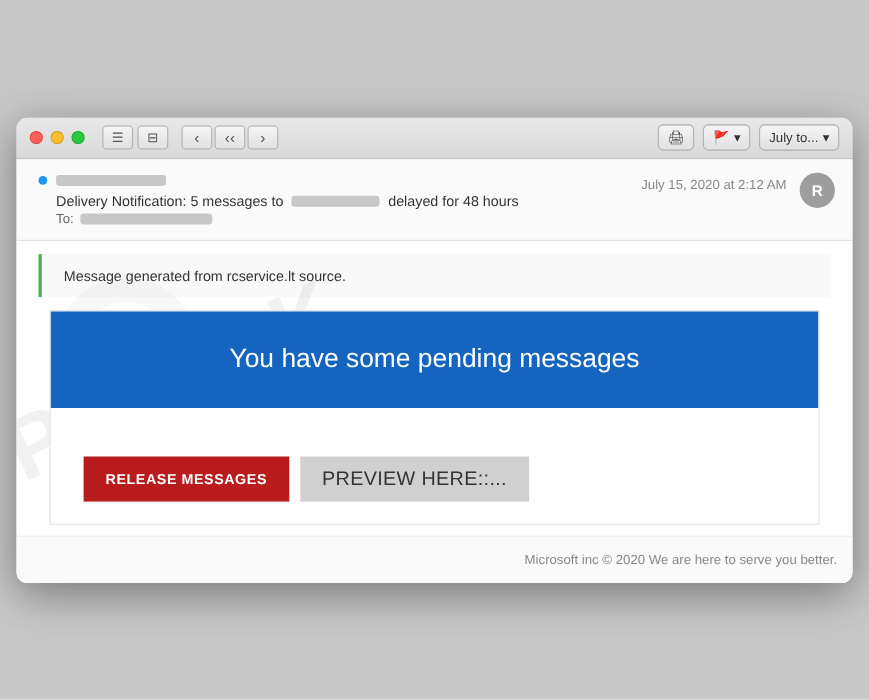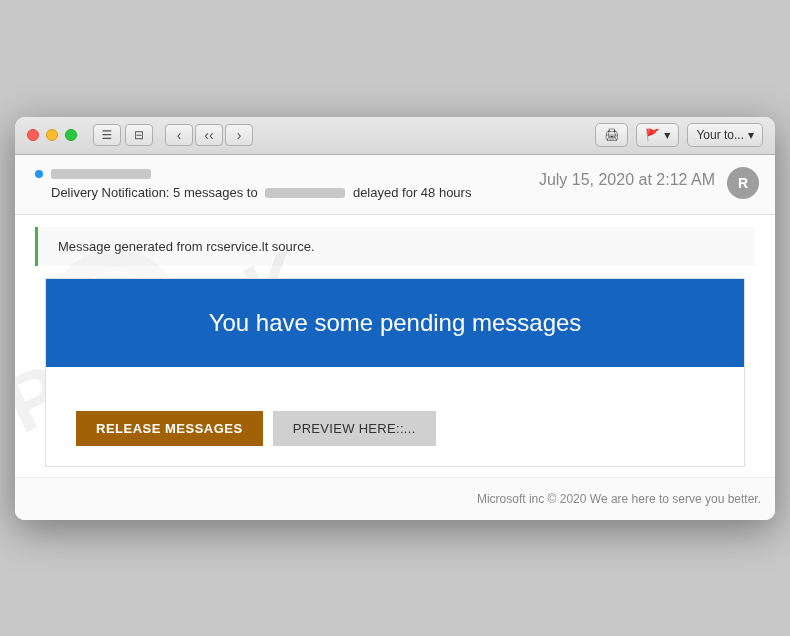--- a/index.html
+++ b/index.html
@@ -144,21 +144,21 @@
       background: #c8c8c8;
       height: 10px;
       width: 100px;
       border-radius: 3px;
     }
 
     .email-timestamp {
       position: absolute;
       right: 60px;
       top: 16px;
-      font-size: 16px;
+      font-size: 12px;
       color: #888;
     }
 
     .avatar {
       position: absolute;
       right: 16px;
       top: 12px;
       width: 32px;
       height: 32px;
       border-radius: 50%;
@@ -271,37 +271,37 @@
       margin-bottom: 16px;
     }
 
     .phish-buttons {
       display: flex;
       gap: 10px;
       margin-top: 20px;
     }
 
     .btn-release {
-      background: #a16207;
+      background: #b91c1c;
       color: #fff;
       border: none;
       padding: 10px 20px;
       font-size: 13px;
       font-weight: 600;
       cursor: pointer;
       letter-spacing: 0.5px;
       text-transform: uppercase;
     }
 
     .btn-preview {
       background: #d0d0d0;
       color: #333;
       border: none;
       padding: 10px 20px;
-      font-size: 13px;
+      font-size: 18px;
       font-weight: 500;
       cursor: pointer;
       letter-spacing: 0.3px;
       text-transform: uppercase;
     }
 
     .email-footer {
       text-align: right;
       padding: 14px;
       font-size: 12px;
@@ -333,37 +333,41 @@
     <div class="spacer"></div>
     <div class="toolbar-right">
       <div class="print-btn">
         <span>🖨</span>
       </div>
       <div class="flag-btn">
         <span>🚩</span>
         <span>▾</span>
       </div>
       <div class="move-btn">
-        <span>Your to...</span>
+        <span>July to...</span>
         <span>▾</span>
       </div>
     </div>
   </div>
 
   <div class="email-area">
 
     <div class="email-header">
       <div class="sender-row">
         <div class="blue-dot"></div>
         <div class="sender-name"></div>
       </div>
       <div class="subject-row">
         <span>Delivery Notification: 5 messages to</span>
         <span class="redacted" style="width:80px; margin: 0 4px;"></span>
         <span>delayed for 48 hours</span>
+      </div>
+      <div class="to-row">
+        <span>To:</span>
+        <span class="redacted" style="width:120px;"></span>
       </div>
       <div class="email-timestamp">July 15, 2020 at 2:12 AM</div>
       <div class="avatar">R</div>
     </div>
 
     <div class="email-body">
 
       <div class="watermark-container">
 
         <svg style="position:absolute; left: 20px; top: 20px; opacity:0.08;" width="200" height="200" viewBox="0 0 200 200">

